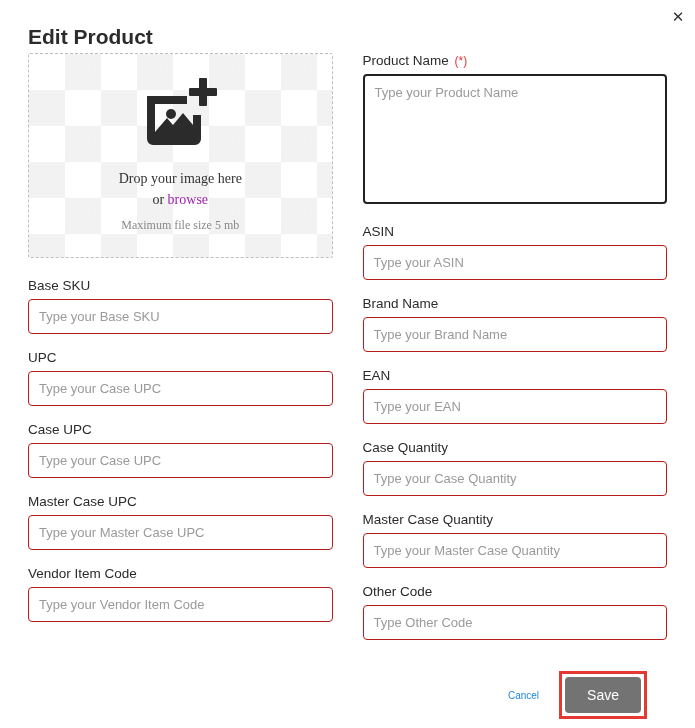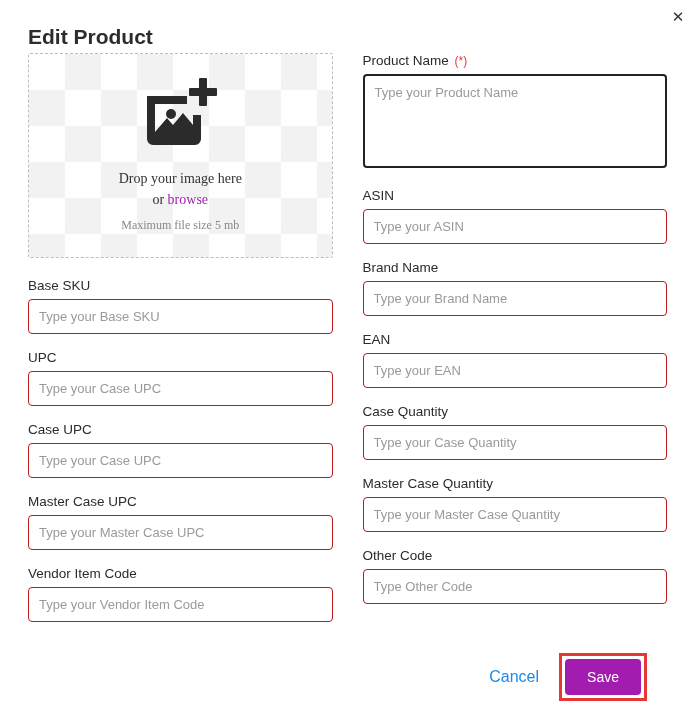--- a/index.html
+++ b/index.html
@@ -41,26 +41,26 @@
   .field label .req { color: #e53935; font-size: 12px; margin-left: 2px; }
   .input, textarea.input {
     width: 100%;
     border: 1px solid #b91c1c;
     border-radius: 4px;
     padding: 9px 10px;
     font-size: 13px;
     color: #333;
     font-family: inherit;
   }
-  textarea.input { resize: none; height: 94px; border: 2px solid #222; }
+  textarea.input { resize: none; height: 130px; border: 2px solid #222; }
   .input::placeholder, textarea.input::placeholder { color: #9a9a9a; }
   .footer { display: flex; justify-content: flex-end; align-items: center; gap: 20px; padding: 15px 20px 0 0; }
-  .btn-cancel { color: #1e88e5; font-size: 16px; font-weight: 500; cursor: pointer; background: none; border: none; }
+  .btn-cancel { color: #1e88e5; font-size: 10px; font-weight: 500; cursor: pointer; background: none; border: none; }
   .btn-save-wrap { border: 3px solid #e53935; padding: 3px; display: inline-block; }
-  .btn-save { background: #a21caf; color: #fff; font-size: 14px; font-weight: 500; border: none; border-radius: 4px; padding: 10px 22px; cursor: pointer; }
+  .btn-save { background: #737373; color: #fff; font-size: 14px; font-weight: 500; border: none; border-radius: 4px; padding: 10px 22px; cursor: pointer; }
 </style>
 </head>
 <body>
 
 <div class="close-btn">
   <span>✕</span>
 </div>
 
 <div class="container">
   <h1 class="page-title">Edit Product</h1>

